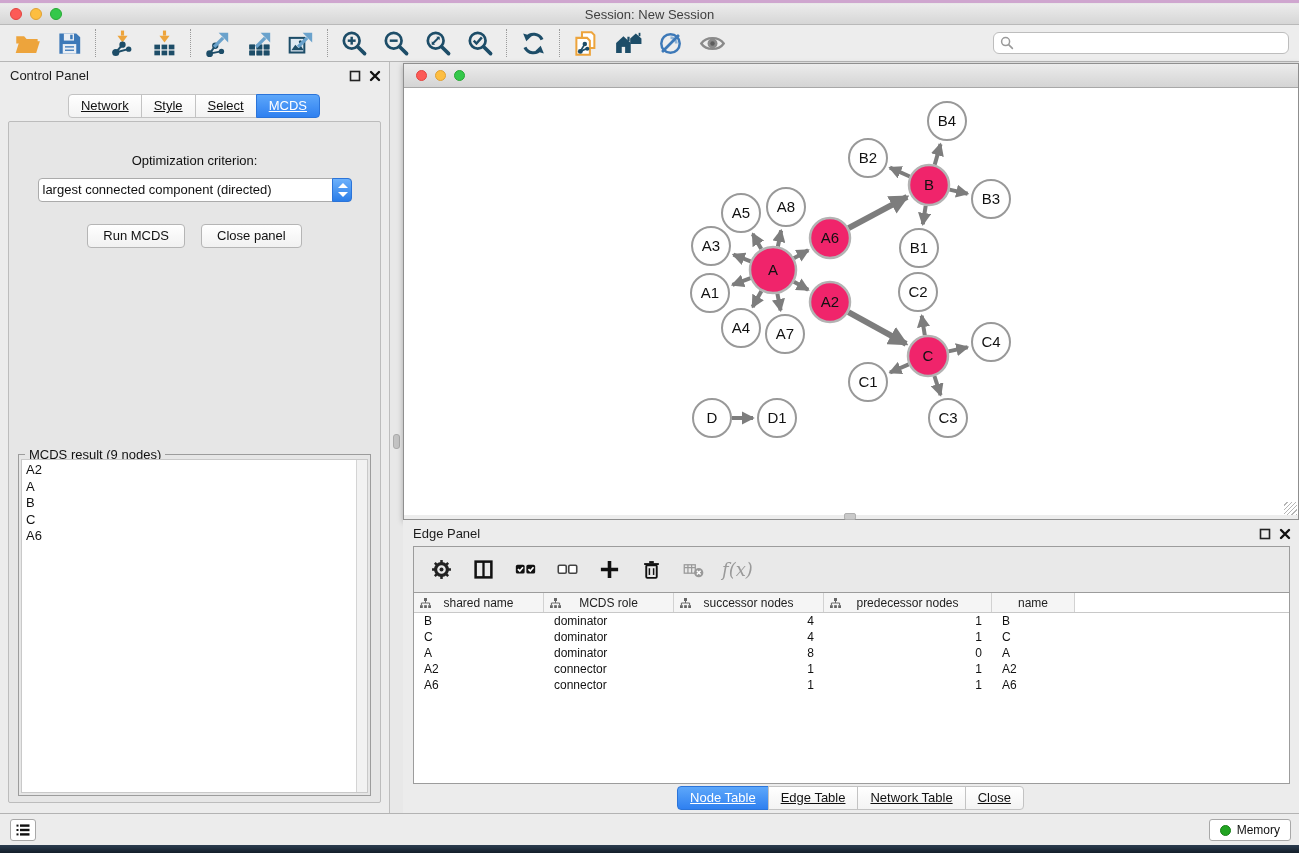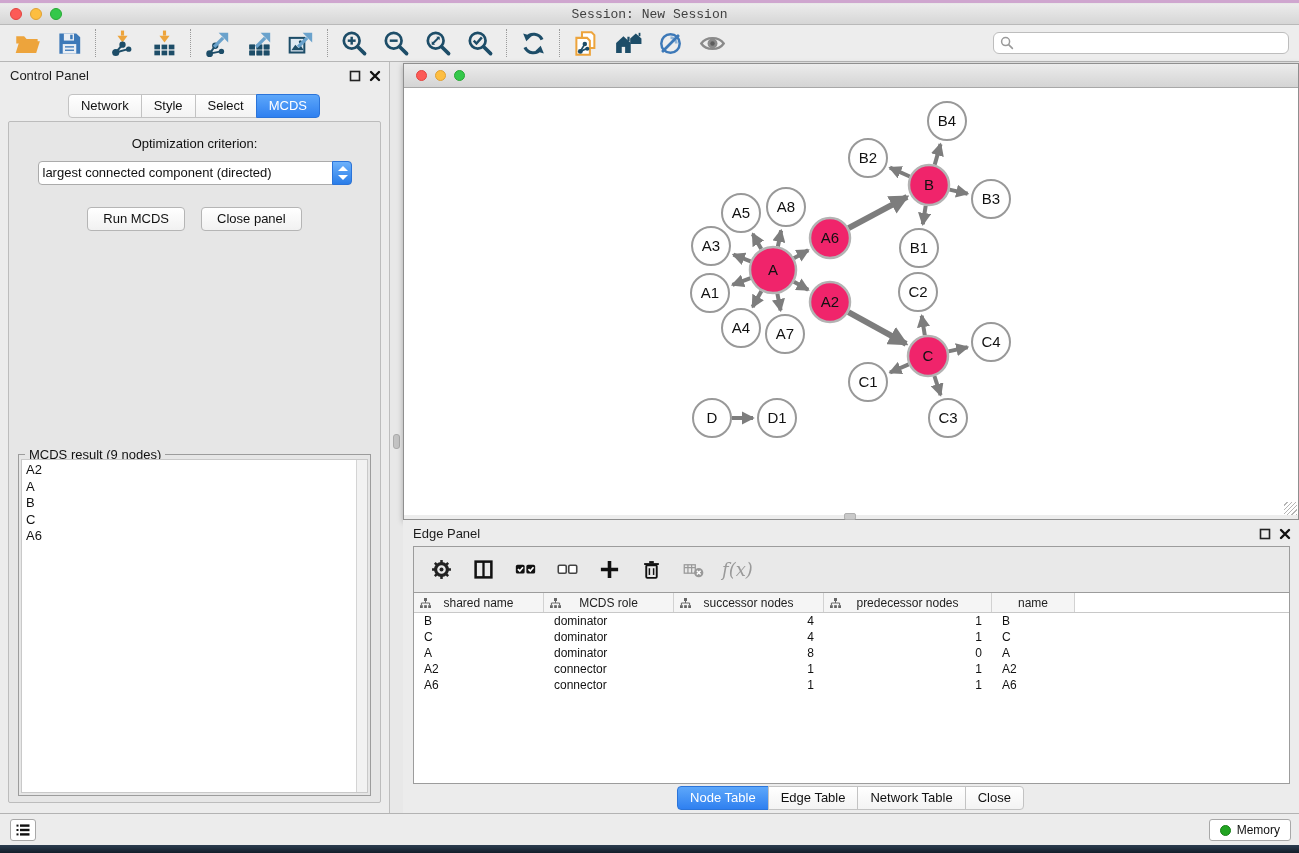--- a/index.html
+++ b/index.html
@@ -3,21 +3,21 @@
 <meta charset="utf-8">
 <style>
   * { margin:0; padding:0; box-sizing:border-box; }
   html,body { width:1299px; height:853px; overflow:hidden; }
   body { font-family:"Liberation Sans","DejaVu Sans",sans-serif; background:#e8e8e8; position:relative; }
   #app { position:absolute; inset:0; }
 
   
   #desktop-strip { position:absolute; left:0; top:0; width:1299px; height:3px; background:#cfa6cf; }
   #titlebar { position:absolute; left:0; top:4px; width:1299px; height:21px;
-    background:linear-gradient(#ececec,#d6d6d6); border-bottom:1px solid #b9b9b9;font-family:Liberation Mono, monospace; }
+    background:linear-gradient(#ececec,#d6d6d6); border-bottom:1px solid #b9b9b9; }
   .tl-dots { position:absolute; left:10px; top:4px; display:flex; gap:8px; }
   .tl-dot { width:12px; height:12px; border-radius:50%; }
   .tl-red { background:#fc5b57; border:1px solid #e2443f; }
   .tl-yellow { background:#fdbe41; border:1px solid #e0a133; }
   .tl-green { background:#34c84a; border:1px solid #26a934; }
   #titlebar .title { position:absolute; left:0; right:0; top:3px; text-align:center; font-size:13px; color:#404040; }
 
   
   #toolbar { position:absolute; left:0; top:25px; width:1299px; height:37px; background:#ededed;
     border-bottom:1px solid #b6b6b6; display:flex; align-items:center; padding-left:10px; }
@@ -30,27 +30,27 @@
   #search-icon { position:absolute; left:7px; top:4px; }
 
   
   #control-panel { position:absolute; left:0; top:62px; width:390px; height:751px; background:#ececec;
     border-right:1px solid #bdbdbd; }
   .panel-header { position:relative; height:26px; }
   .panel-header .ph-title { position:absolute; left:10px; top:6px; font-size:13px; color:#1c1c1c; }
   .ph-icons { position:absolute; right:8px; top:6px; display:flex; gap:8px; }
   .cp-tabs { display:flex; justify-content:center; margin-top:6px; }
   .seg-tab { font-size:13px; color:#111; background:linear-gradient(#ffffff,#f3f3f3); border:1px solid #c3c3c3;
-    padding:3px 12px 4px; margin-left:-1px; }
+    padding:3px 12px 4px; margin-left:-1px;text-decoration:underline; }
   .seg-tab:first-child { border-radius:4px 0 0 4px; }
   .seg-tab:last-child { border-radius:0 4px 4px 0; }
   .seg-tab.active { background:linear-gradient(#5da7fa,#2f80f0); border-color:#2b74d9; color:#fff; }
   #cp-box { position:absolute; left:8px; right:8px; top:59px; bottom:10px; background:#e6e6e6;
     border:1px solid #bcbcbc; border-radius:2px; display:flex; flex-direction:column; }
-  #opt-label { text-align:center; font-size:13px; color:#111; margin-top:14px; }
+  #opt-label { text-align:center; font-size:13px; color:#111; margin-top:31px; }
   #criterion-select { width:314px; height:24px; margin:10px auto 0; background:#fff; border:1px solid #ababab;
     border-radius:4px; position:relative; font-size:13px; color:#111; line-height:22px; padding-left:4px; }
   #criterion-stepper { position:absolute; right:-1px; top:-1px; width:20px; height:24px; border-radius:0 4px 4px 0;
     background:linear-gradient(#6db1fb,#2a7de8); border:1px solid #2b74d9; }
   .chev { position:absolute; left:5px; width:0; height:0; border-left:5px solid transparent; border-right:5px solid transparent; }
   .chev.up { top:4px; border-bottom:5px solid #fff; }
   .chev.down { bottom:4px; border-top:5px solid #fff; }
   #cp-buttons { display:flex; justify-content:center; gap:16px; margin-top:22px; }
   .mac-btn { font-size:13px; color:#111; background:linear-gradient(#ffffff,#f1f1f1); border:1px solid #b5b5b5;
     border-radius:4px; padding:3px 15px 4px; }

